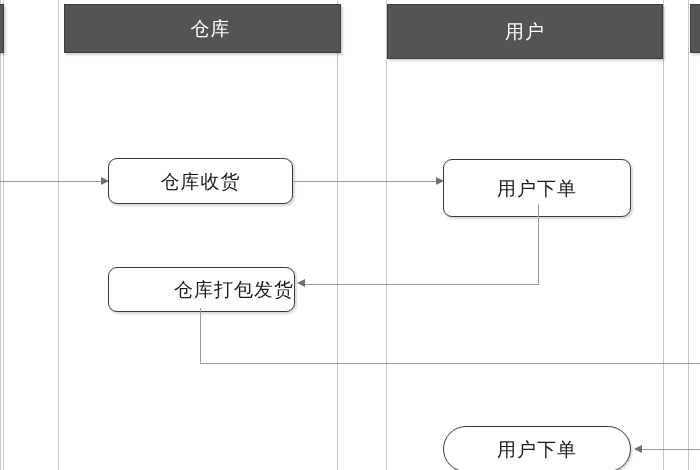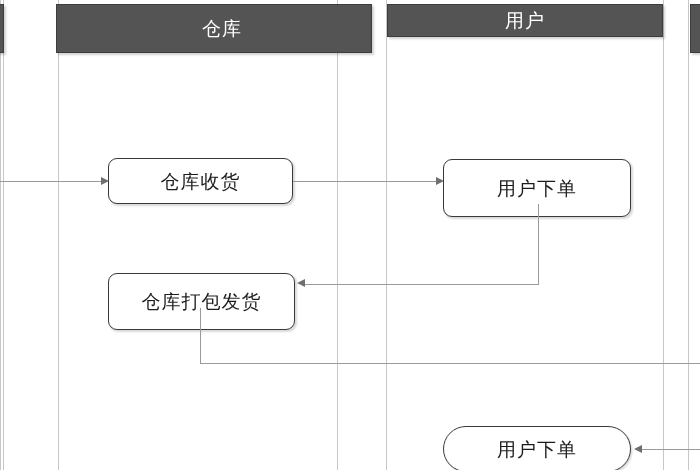--- a/index.html
+++ b/index.html
@@ -95,25 +95,25 @@
 
 <div id="canvas">
 
   <div class="lane" style="left:0px; width:4px;"></div>
   <div class="lane" style="left:58px; width:280px;"></div>
   <div class="lane" style="left:386px; width:278px;"></div>
   <div class="lane" style="left:688px; width:20px;"></div>
 
   <div class="lane-header" style="left:-10px; top:4px; width:14px; height:49px;"></div>
 
-  <div class="lane-header" style="left:56px; top:4px; width:316px; height:49px;padding-left:16px;">
+  <div class="lane-header" style="left:64px; top:4px; width:277px; height:49px;padding-left:16px;">
     <span>仓库</span>
   </div>
 
-  <div class="lane-header" style="left:387px; top:4px; width:276px; height:33px;">
+  <div class="lane-header" style="left:387px; top:4px; width:276px; height:55px;">
     <span>用户</span>
   </div>
 
   <div class="lane-header" style="left:690px; top:4px; width:40px; height:49px;"></div>
 
   <div class="hline" style="left:0px; top:181px; width:103px;"></div>
   <div class="arrow-head right" style="left:101px; top:176.5px;"></div>
 
   <div class="node rounded" style="left:108px; top:158px; width:185px; height:46px;">
     <span>仓库收货</span>
@@ -123,21 +123,21 @@
   <div class="arrow-head right" style="left:436px; top:176.5px;"></div>
 
   <div class="node rounded" style="left:443px; top:159px; width:188px; height:58px;">
     <span>用户下单</span>
   </div>
 
   <div class="vline" style="left:538px; top:204px; height:80px;"></div>
   <div class="hline" style="left:304px; top:283.5px; width:235px;"></div>
   <div class="arrow-head left" style="left:297px; top:279px;"></div>
 
-  <div class="node rounded" style="left:108px; top:273px; width:187px; height:57px;">
+  <div class="node rounded" style="left:108px; top:267px; width:187px; height:45px;justify-content:flex-end;">
     <span>仓库打包发货</span>
   </div>
 
   <div class="vline" style="left:200px; top:308px; height:55px;"></div>
   <div class="hline" style="left:200px; top:362.5px; width:500px;"></div>
 
   <div class="hline" style="left:641px; top:449px; width:59px;"></div>
   <div class="arrow-head left" style="left:634px; top:444.5px;"></div>
 
   <div class="node pill" style="left:443px; top:426px; width:188px; height:46px;">

